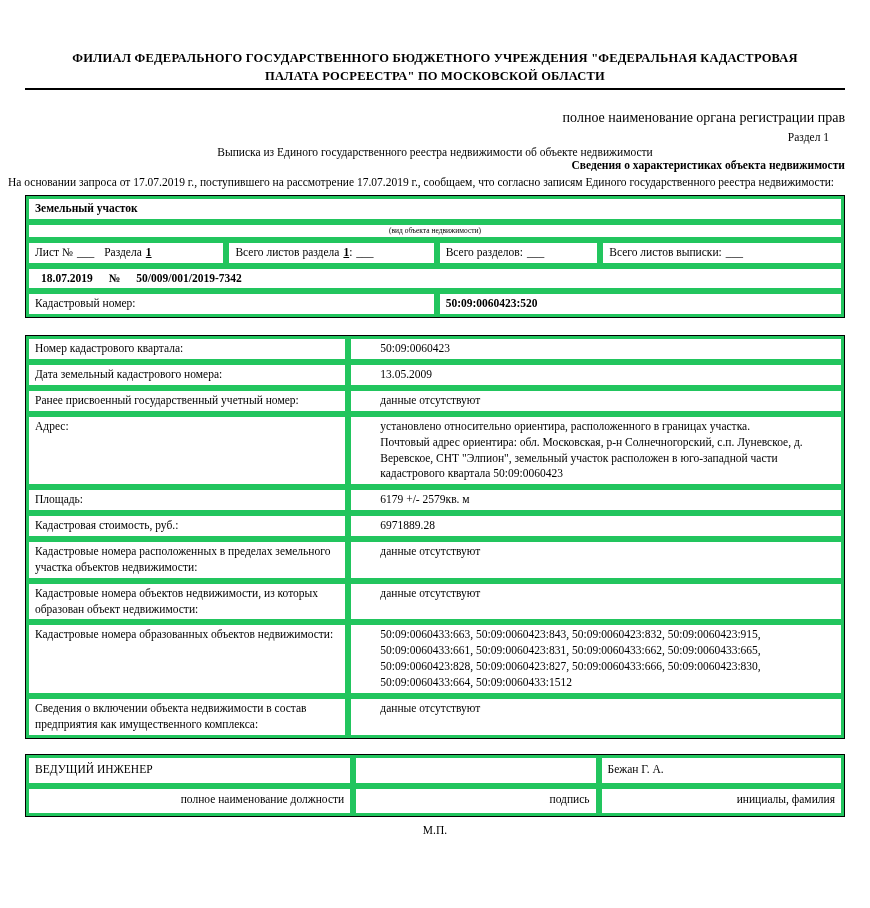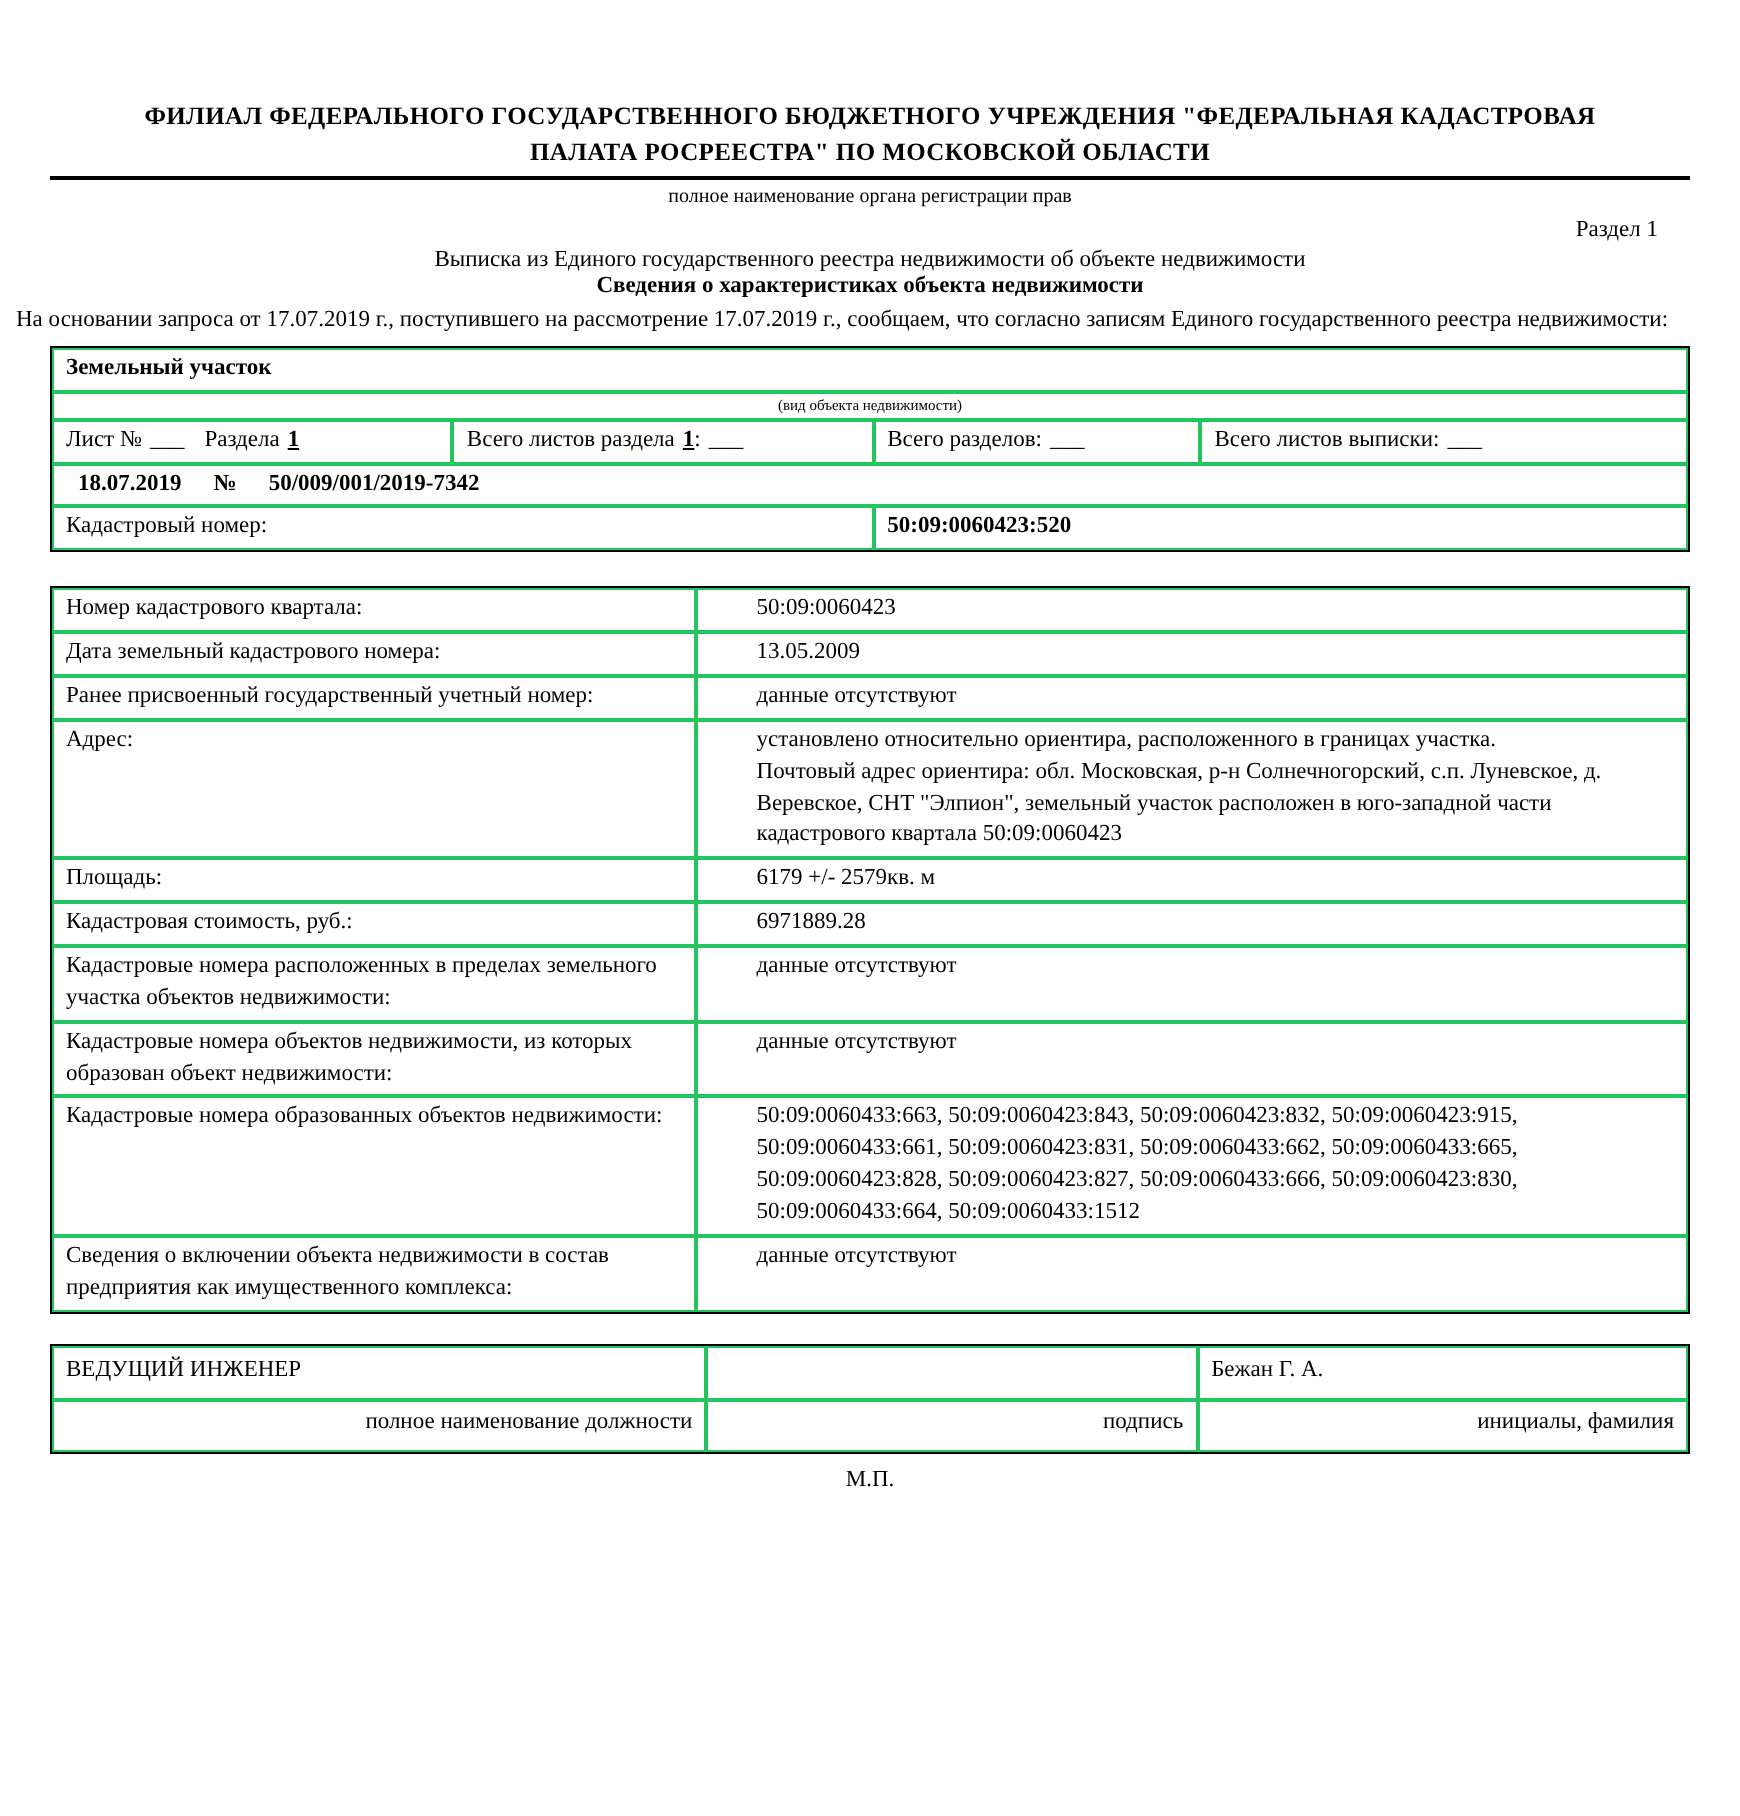--- a/index.html
+++ b/index.html
@@ -7,29 +7,29 @@
     width:870px;height:908px;overflow:hidden;color:#000;
     font-family:"Liberation Serif","DejaVu Serif",serif;
   }
   .page{box-sizing:border-box;width:870px;height:800px;padding:50px 25px 0 25px;}
 
   .org-header{
     font-weight:bold;text-align:center;font-size:12.5px;line-height:1.4;
     padding:0 30px;letter-spacing:.2px;
   }
   .header-rule{border-bottom:2px solid #000;margin-top:3px;}
-  .org-caption{text-align:center;font-size:10px;margin-top:3px;}
+  .org-caption{text-align:right;font-size:14px;margin-top:20px;}
   .section-label{text-align:right;font-size:11.5px;padding-right:16px;margin-top:5px;}
   .doc-title{text-align:center;font-size:11.5px;margin-top:3px;}
-  .doc-subtitle{text-align:center;font-size:11.5px;font-weight:bold;margin-top:1px;}
+  .doc-subtitle{text-align:right;font-size:11.5px;font-weight:bold;margin-top:1px;}
   .intro{font-size:11.5px;line-height:1.4;margin:3px -17px 5px -17px;}
 
   table{border-collapse:separate;border-spacing:0;width:100%;border:1px solid #000;
         font-size:11.5px;table-layout:fixed;}
-  td{border:1px solid #22c55e;padding:2px 6px;vertical-align:top;line-height:1.38;
+  td{border:3px solid #22c55e;padding:2px 6px;vertical-align:top;line-height:1.38;
      overflow:hidden;}
   .object-table{margin-top:2px;}
   .details-table{margin-top:17px;}
   .signature-table{margin-top:15px;}
 
   .b{font-weight:bold;}
   .u{text-decoration:underline;}
   .tiny{font-size:7.5px;text-align:center;padding:1px 2px;line-height:1.3;}
   .val{white-space:pre-line;padding-left:29px;}
   .gap-l{margin-left:10px;}

